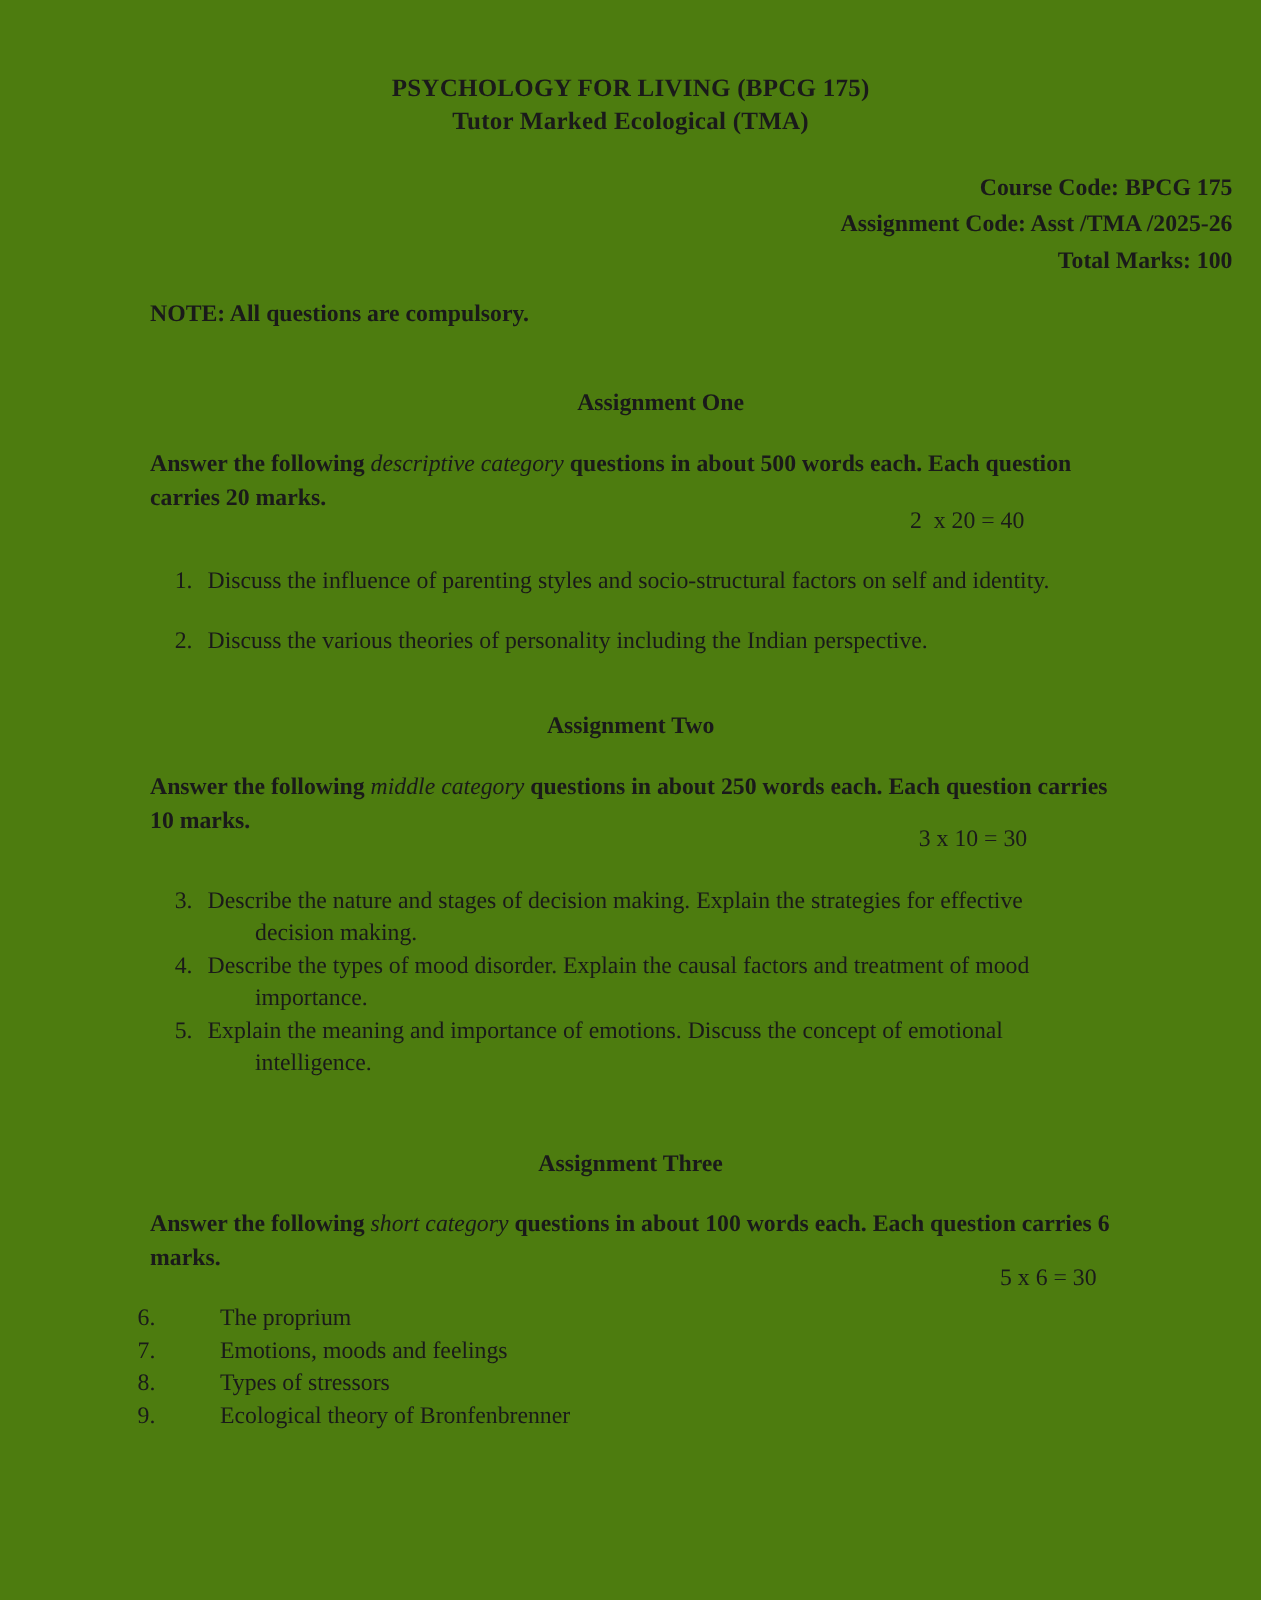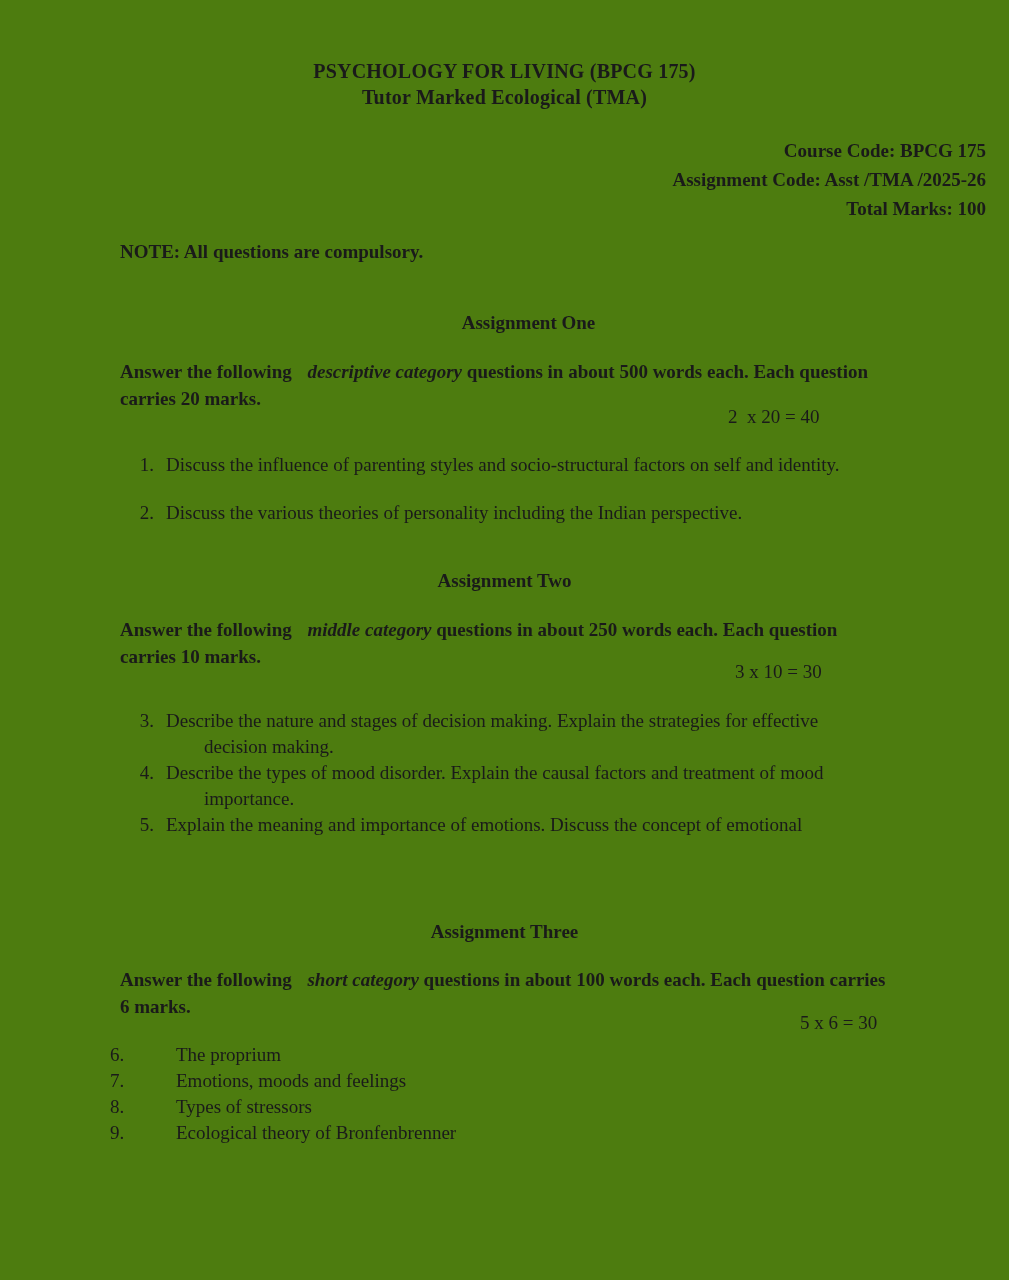--- a/index.html
+++ b/index.html
@@ -72,22 +72,21 @@
     position: absolute;
     left: 120px;
     width: 770px;
     font-weight: bold;
     font-size: 19px;
     line-height: 27px;
     text-align: left;
   }
   .instruction em {
     font-style: italic;
-    font-weight: bold;
-    margin-left: 11px;
+    font-weight: normal;
   }
   .marks {
     position: absolute;
     font-weight: normal;
     font-size: 19px;
     white-space: pre;
   }
 
   
   .qlist {
@@ -170,21 +169,21 @@
     <div class="qitem">
       <span class="qnum">3.</span>
       <span class="qtext"><span>Describe the nature and stages of decision making. Explain the strategies for effective</span><span class="cont">decision making.</span></span>
     </div>
     <div class="qitem">
       <span class="qnum">4.</span>
       <span class="qtext"><span>Describe the types of mood disorder. Explain the causal factors and treatment of mood</span><span class="cont">importance.</span></span>
     </div>
     <div class="qitem">
       <span class="qnum">5.</span>
-      <span class="qtext"><span>Explain the meaning and importance of emotions. Discuss the concept of emotional</span></span>
+      <span class="qtext"><span>Explain the meaning and importance of emotions. Discuss the concept of emotional</span><span class="cont">intelligence.</span></span>
     </div>
   </div>
 
   <div class="section-heading" style="top:921px;">Assignment Three</div>
 
   <div class="instruction" style="top:966px;"><span>Answer the following </span><em>short category</em><span> questions in about 100 words each. Each question carries 6 marks.</span></div>
 
   <div class="marks" style="left:800px; top:1012px;">5 x 6 = 30</div>
 
   <div class="qlist list-three" style="top:1042px;">

